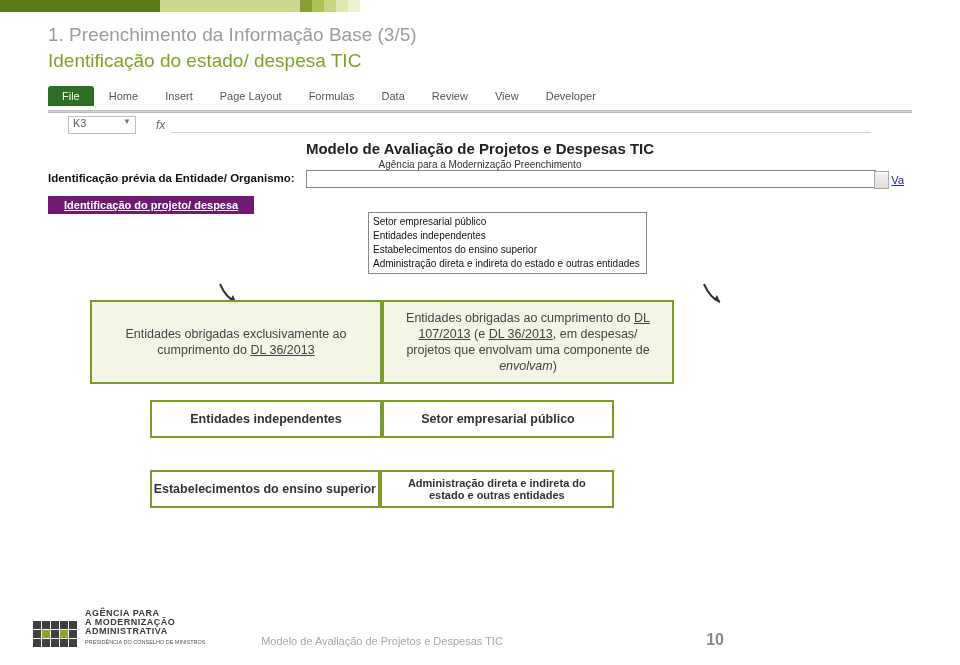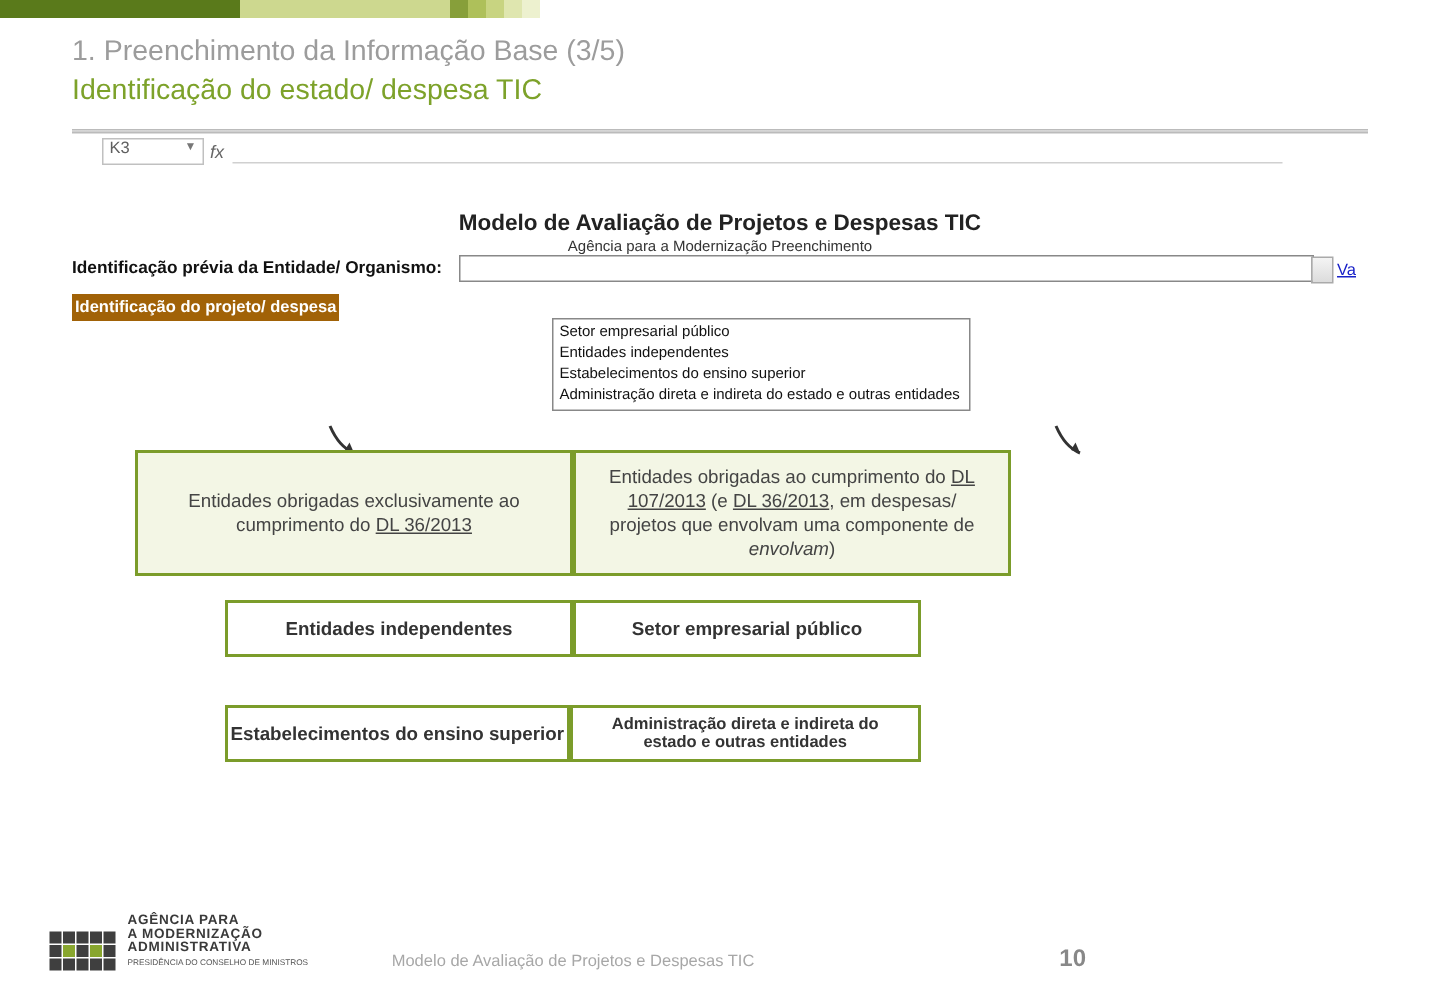--- a/index.html
+++ b/index.html
@@ -22,34 +22,34 @@
 
   
   .ribbon { position: absolute; left: 48px; top: 86px; width: 864px; }
   .ribbon-tabs { position: relative; height: 24px; background: #fff; font-size: 11px; color: #444; }
   .ribbon-tabs .file { display: inline-block; background: #2c6f24; color: #fff; padding: 4px 14px; border-top-left-radius: 3px; border-top-right-radius: 3px; }
   .ribbon-tabs .tab { display: inline-block; padding: 4px 12px; color: #555; }
   .ribbon-border { height: 3px; background: linear-gradient(#e0e0e0,#c8c8c8); border: 1px solid #bbb; border-left: none; border-right: none; }
   .namebox-row { display: flex; align-items: center; height: 20px; padding-top: 3px; }
   .namebox { width: 68px; height: 18px; border: 1px solid #c0c0c0; background: #fff; font-size: 11px; display:flex; align-items:flex-start; justify-content: space-between; padding: 0 4px; margin-left: 20px; }
   .namebox .chev { font-size: 8px; color: #777; }
-  .fx-wrap { display: flex; align-items: center; margin-left: 4px; }
+  .fx-wrap { display: flex; align-items: center; margin-left: 20px; }
   .fx { font-style: italic; font-size: 12px; color: #666; margin-right: 6px; }
   .fx-bar { height: 16px; width: 700px; border-bottom: 1px solid #d0d0d0; }
 
   
   .sheet { position: absolute; left: 48px; top: 140px; width: 864px; }
   .sheet-title { text-align: center; font-size: 15px; font-weight: bold; color: #222; }
   .sheet-sub { text-align: center; font-size: 10px; color: #333; margin-top: 2px; }
   .va-link { position: absolute; right: 8px; top: 34px; color: #1820c8; text-decoration: underline; font-size: 11px; }
   .ident-label { font-size: 11.5px; font-weight: bold; color: #111; }
   .ident-input { display:inline-block; width: 570px; height: 18px; border: 1px solid #888; margin-left: 8px; vertical-align: middle; position: relative; }
   .ident-input::after { content: ""; position: absolute; right: -14px; top: 0; width: 13px; height: 16px; border: 1px solid #aaa; background: linear-gradient(#f4f4f4,#dcdcdc); }
   .ident-input .tri { position: absolute; right: -11px; top: 5px; width: 0; height: 0; border-left: 4px solid transparent; border-right: 4px solid transparent; border-top: 5px solid #555; }
-  .section-band { display: inline-block; background: #a16207; color: #fff; font-size: 11px; font-weight: bold; padding: 3px 2px; margin-top: 8px; }
+  .section-band { display: inline-block; background: #701a75; color: #fff; font-size: 11px; font-weight: bold; padding: 3px 16px; margin-top: 8px; text-decoration: underline; }
   .drop-list { position: absolute; left: 320px; top: 72px; font-size: 10px; color: #111; line-height: 14px; border: 1px solid #888; padding: 2px 6px 2px 4px; background: #fff; }
 
   
   .arrow { position: absolute; width: 30px; height: 30px; }
   .arrow svg { width: 100%; height: 100%; }
 
   
   .boxes-row1 { position: absolute; top: 300px; left: 0; width: 100%; display: flex; justify-content: space-between; padding: 0 90px; }
   .info-box { width: 300px; min-height: 70px; border: 2px solid #7b9c2a; background: #f3f6e5; display:flex; align-items:center; justify-content:center; text-align:center; padding: 8px 16px; font-size: 12.5px; color: #444; line-height: 16px; }
   .info-box .u { text-decoration: underline; }
@@ -88,20 +88,31 @@
         <span class="b5"></span>
       </div>
   </div>
 
   <div class="title-area">
     <div class="title1">1. Preenchimento da Informação Base (3/5)</div>
     <div class="title2">Identificação do estado/ despesa TIC</div>
   </div>
 
   <div class="ribbon">
+    <div class="ribbon-tabs">
+      <span class="file">File</span>
+      <span class="tab">Home</span>
+      <span class="tab">Insert</span>
+      <span class="tab">Page Layout</span>
+      <span class="tab">Formulas</span>
+      <span class="tab">Data</span>
+      <span class="tab">Review</span>
+      <span class="tab">View</span>
+      <span class="tab">Developer</span>
+    </div>
     <div class="ribbon-border"></div>
     <div class="namebox-row">
       <div class="namebox">
         <span>K3</span>
         <span class="chev">▼</span>
       </div>
       <div class="fx-wrap">
         <span class="fx">fx</span>
         <div class="fx-bar"></div>
       </div>

